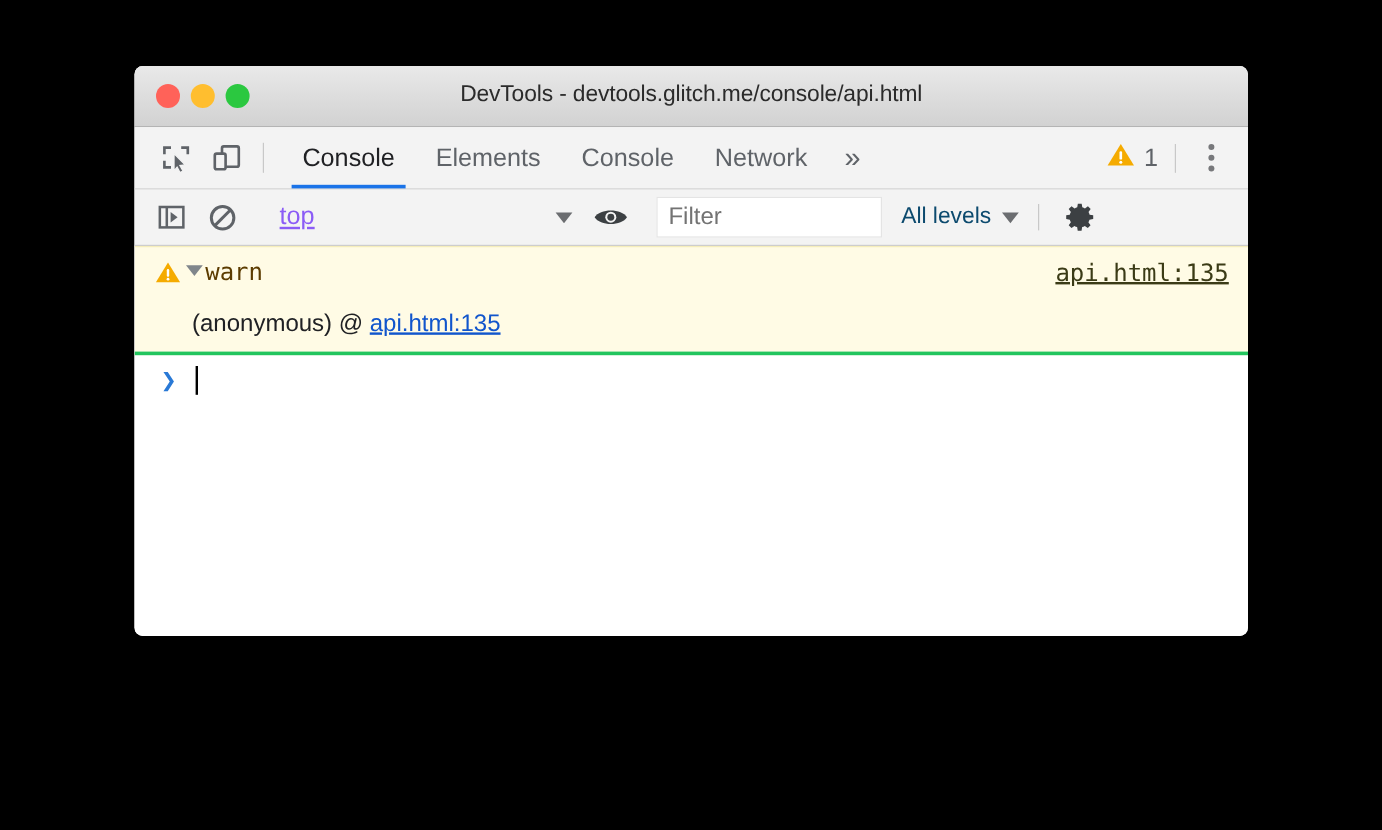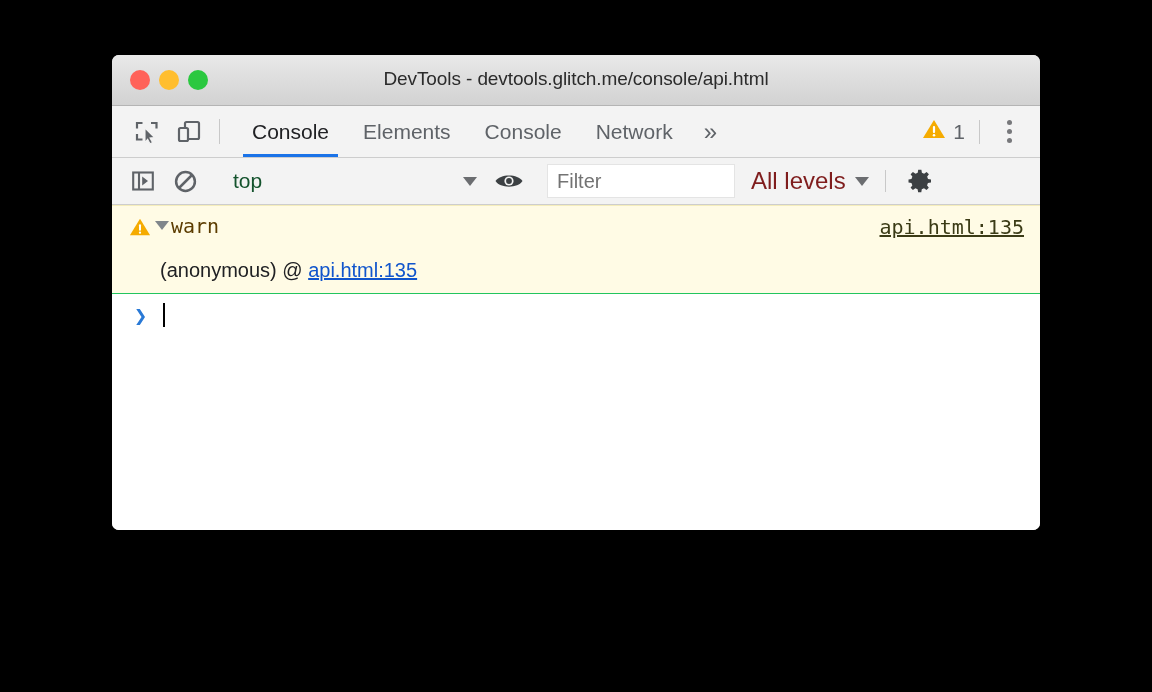--- a/index.html
+++ b/index.html
@@ -163,22 +163,23 @@
     display: flex;
     align-items: center;
     width: 266px;
     height: 47px;
     padding: 0 10px 0 12px;
     box-sizing: border-box;
     cursor: pointer;
   }
   .ctx-select .ctx-label {
     font-size: 21px;
-    color: #14532d;
+    color: #8b5cf6;
     flex: 1;
+    text-decoration: underline;
   }
   .caret {
     width: 0; height: 0;
     border-left: 7px solid transparent;
     border-right: 7px solid transparent;
     border-top: 9px solid #6b6d70;
     display: block;
   }
   .filter-input {
     width: 188px;
@@ -191,22 +192,22 @@
     padding: 0 9px;
     font-size: 20px;
     color: #737373;
     cursor: text;
   }
   .levels {
     display: flex;
     align-items: center;
     gap: 9px;
     margin-left: 16px;
-    font-size: 24px;
-    color: #7f1d1d;
+    font-size: 19px;
+    color: #0c4a6e;
     cursor: pointer;
   }
   .toolbar-right-sep {
     width: 1px;
     background: #c8c8c8;
     height: 22px;
     margin: 0 14px 0 16px;
   }
   .gear-btn {
     display: flex;
@@ -219,21 +220,21 @@
   
   #console-body {
     position: relative;
     height: calc(475px - 51px - 52px - 47px);
     background: #ffffff;
     overflow: hidden;
   }
   .msg-warn {
     background: #fffbe5;
     border-top: 1px solid #f5edbb;
-    border-bottom: 1px solid #22c55e;
+    border-bottom: 3px solid #22c55e;
     padding: 7px 0 10px 0;
     position: relative;
   }
   .msg-row1 {
     display: flex;
     align-items: flex-start;
     padding-left: 13px;
     position: relative;
   }
   .warn-tri-wrap {

